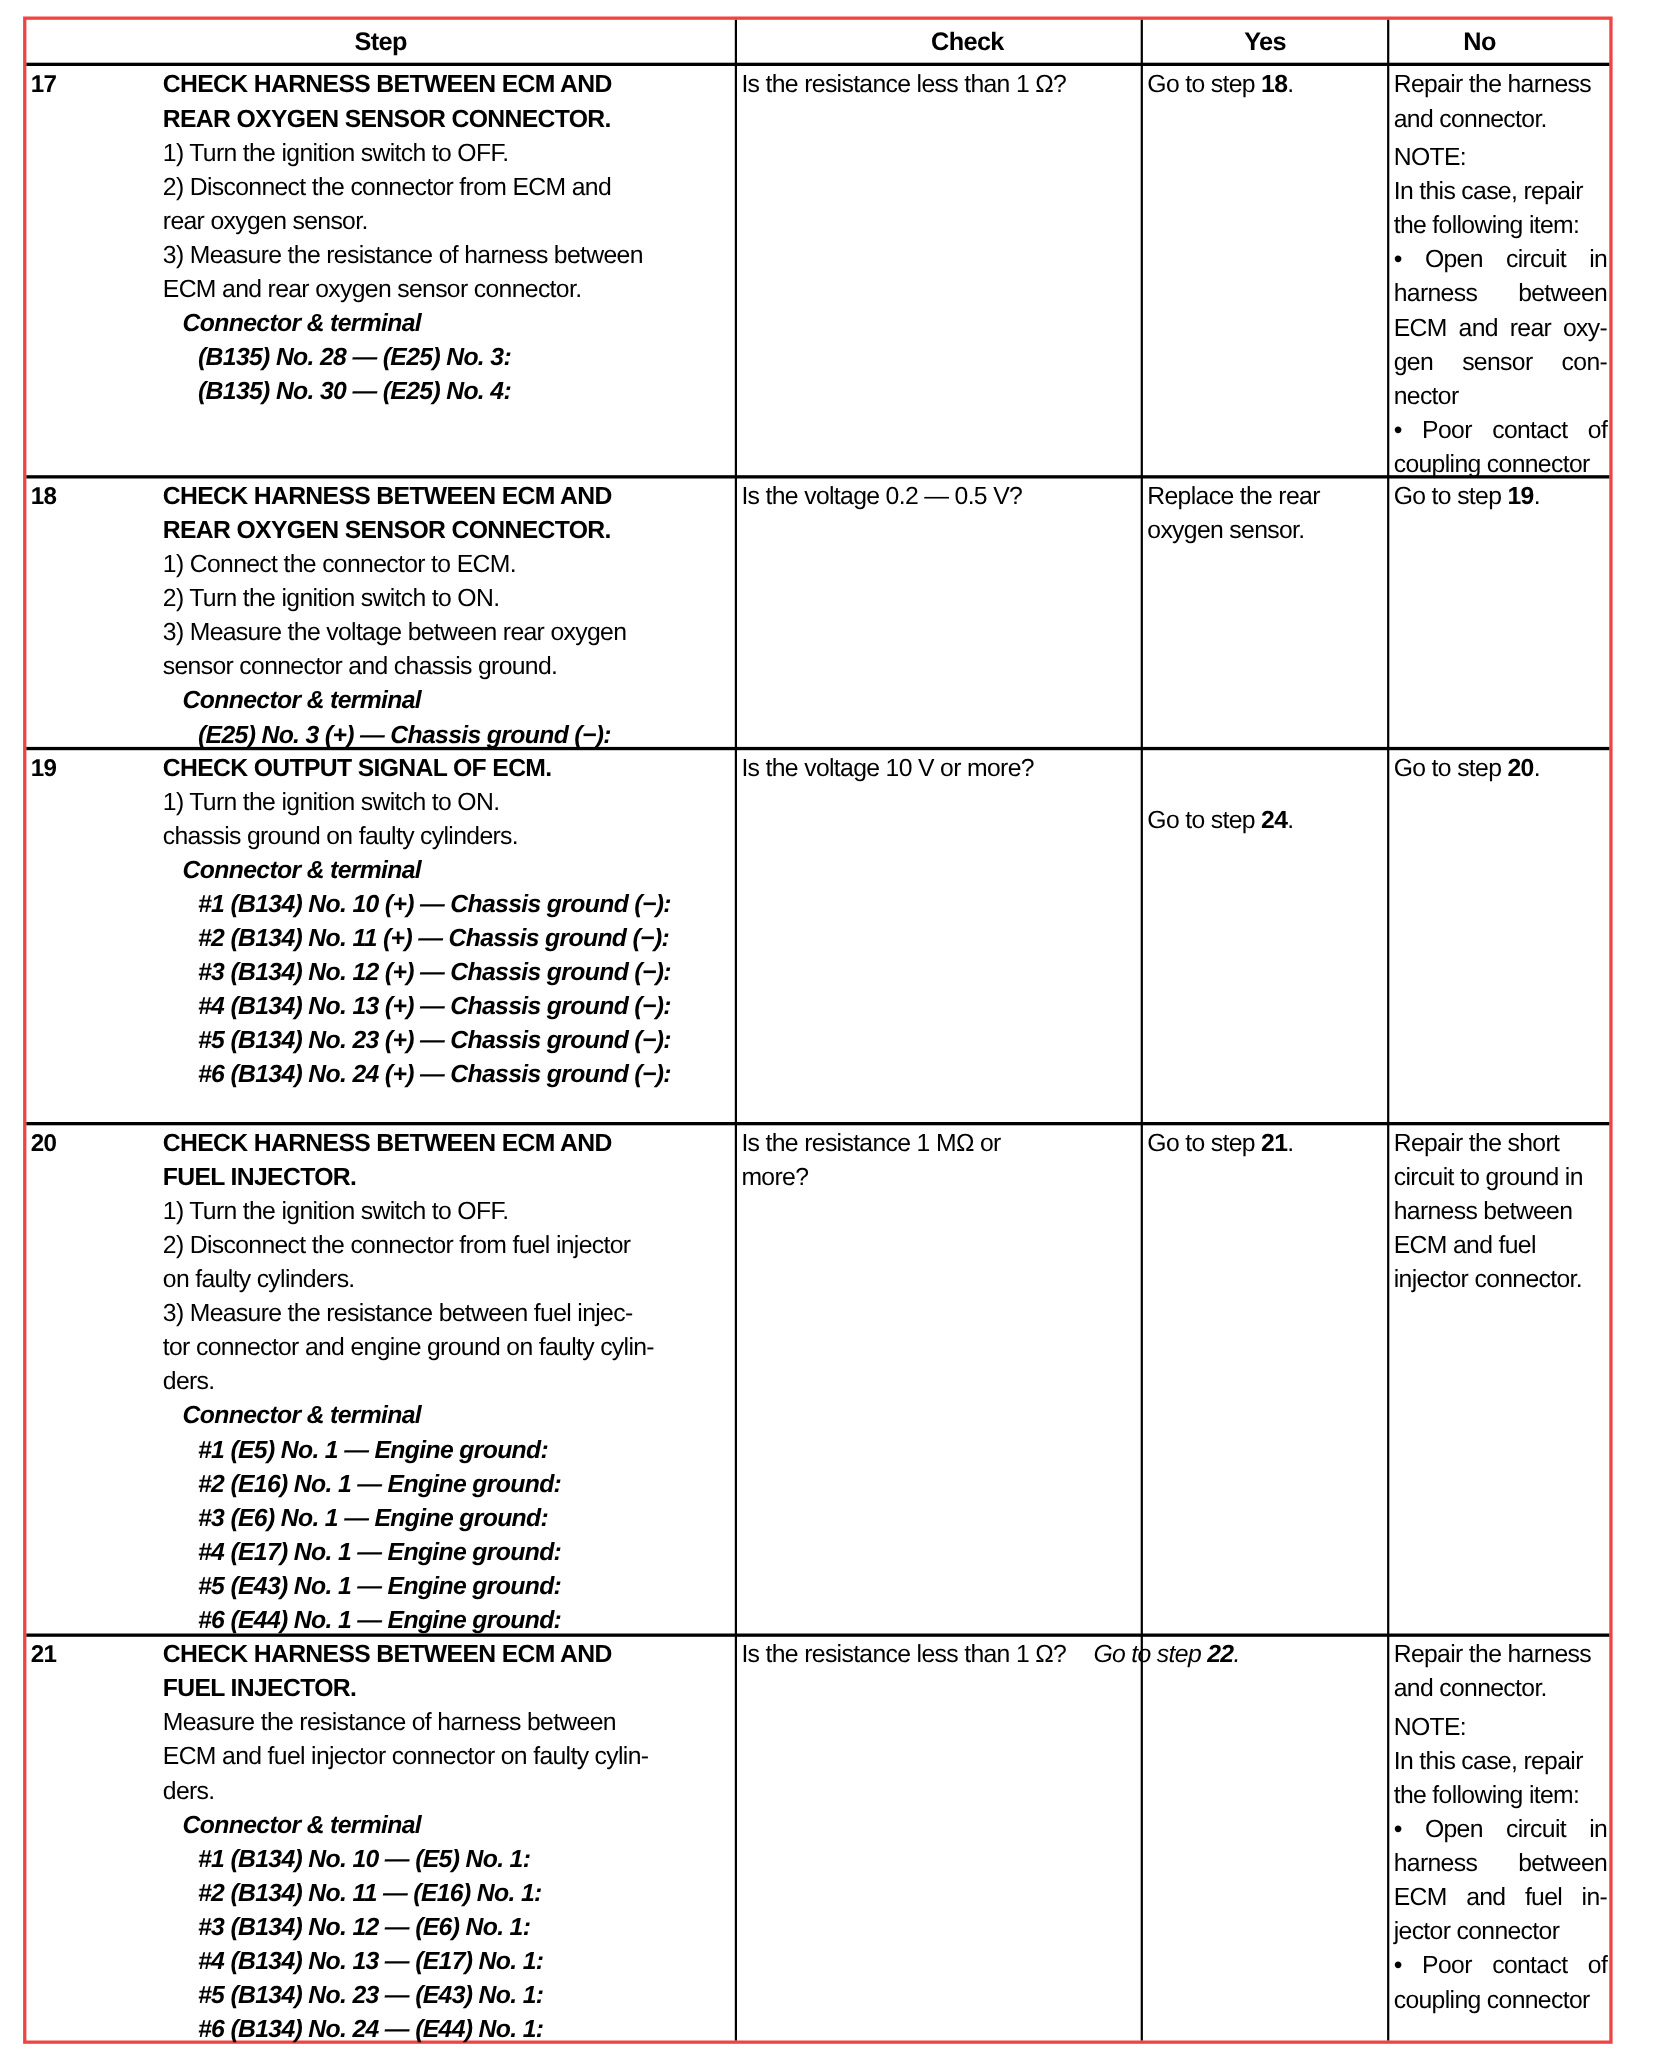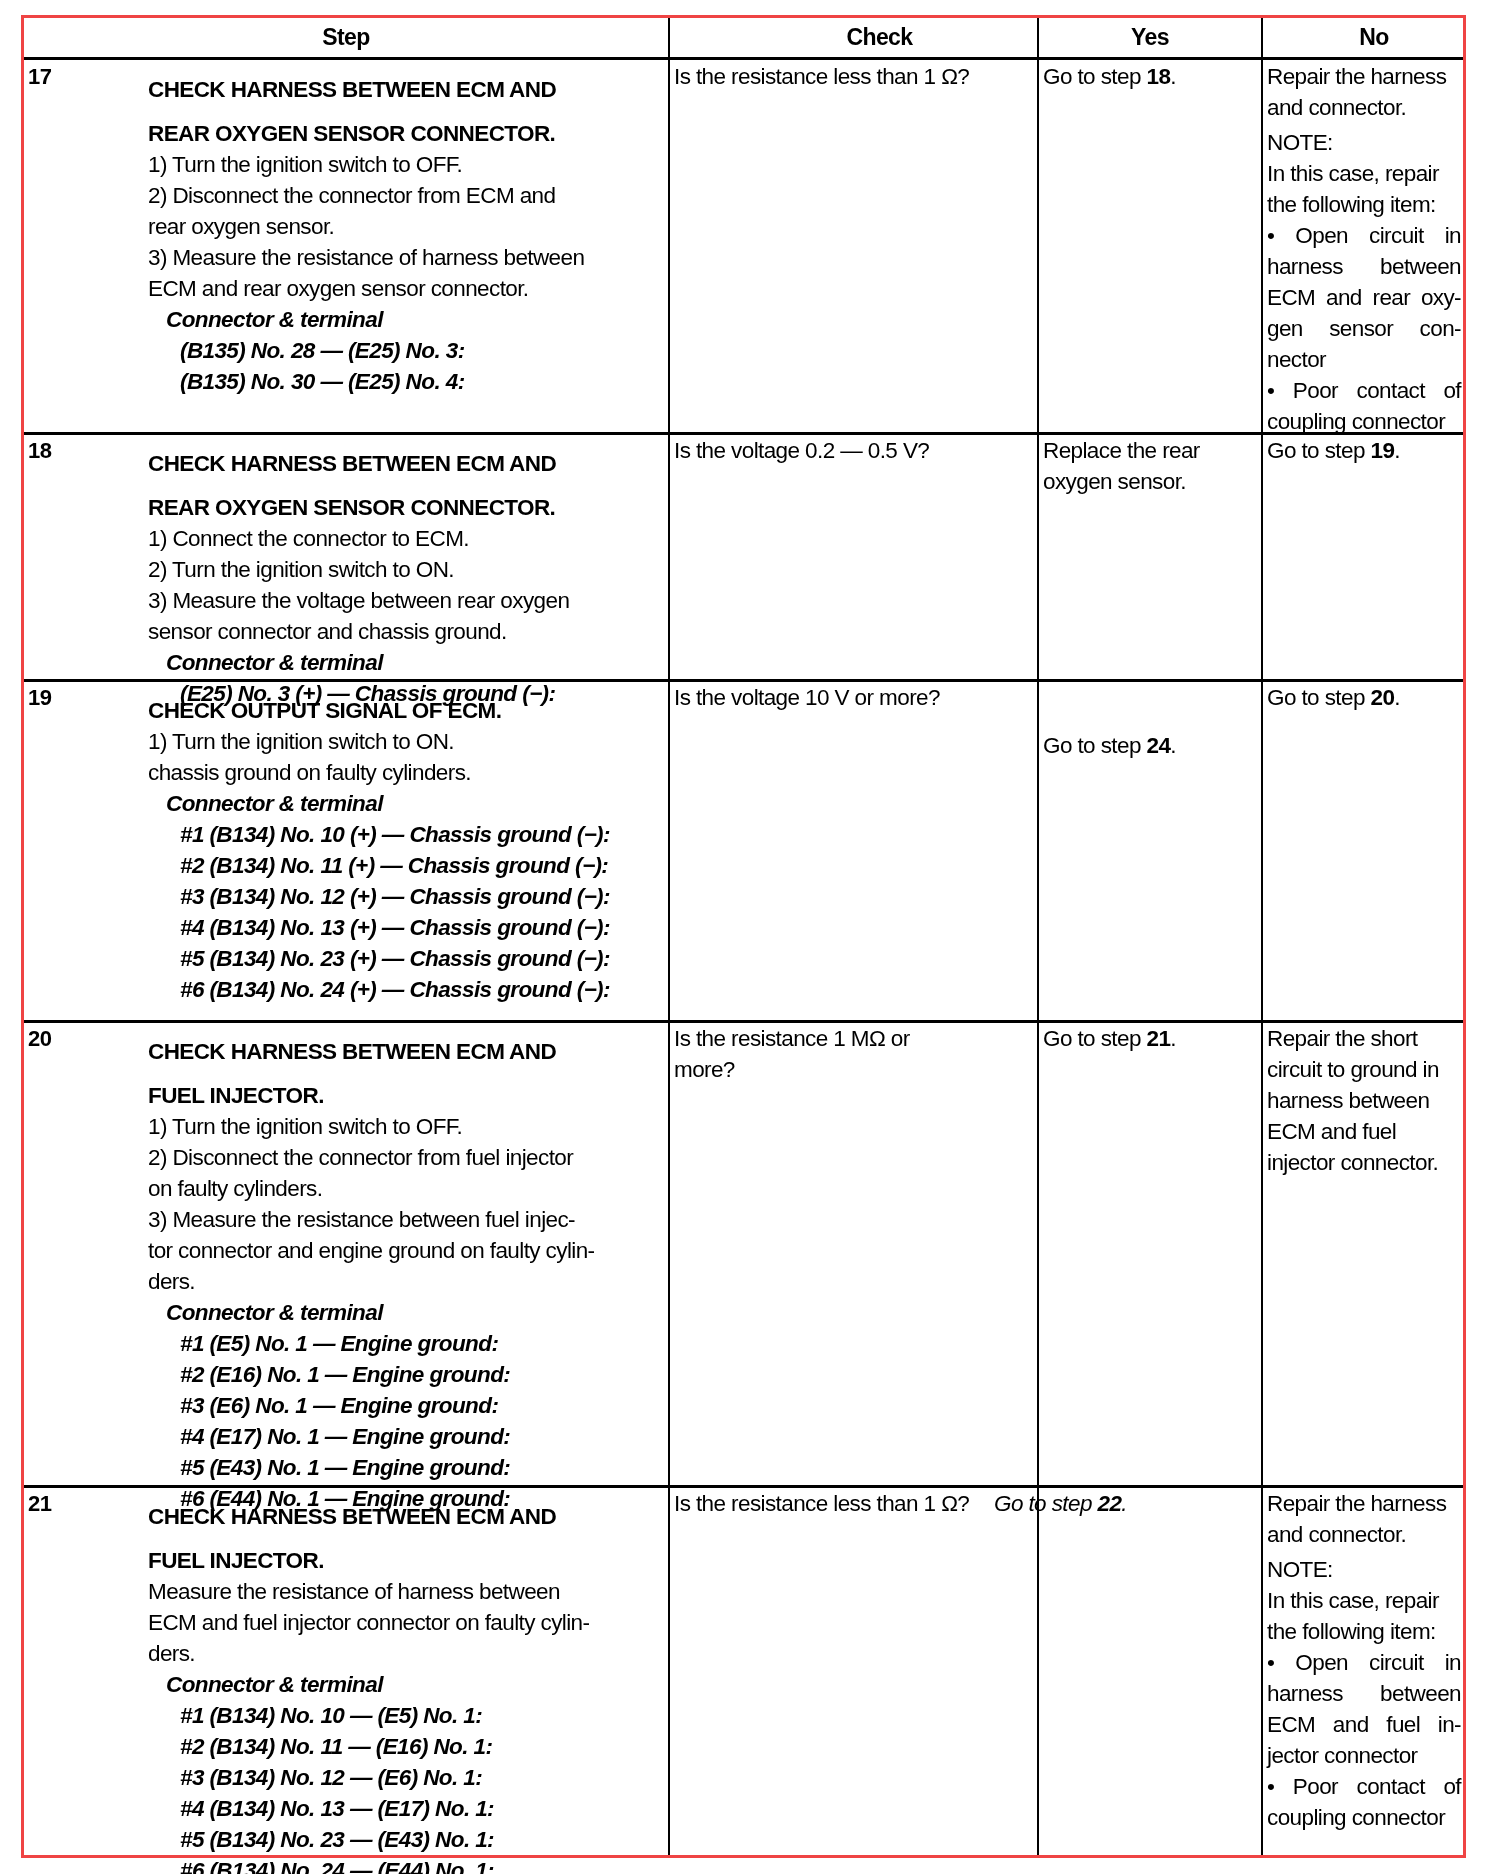--- a/index.html
+++ b/index.html
@@ -6,40 +6,40 @@
   body { width: 1504px; height: 1874px; position: relative; overflow: hidden;
          font-family: "Liberation Sans", sans-serif; color: #000; }
   .tbl { position: absolute; left: 21px; top: 15px; width: 1445px; height: 1843px;
          border: 3px solid #ef4444; box-sizing: border-box; }
   .vline { position: absolute; top: 0; bottom: 0; width: 2px; background: #000; }
   .hline { position: absolute; left: 0; right: 0; height: 3px; background: #000; }
   .cell { position: absolute; box-sizing: border-box; font-size: 22.5px; line-height: 31px;
           letter-spacing: -0.6px; white-space: nowrap; }
   .hdr { font-weight: bold; text-align: center; font-size: 23px; line-height: 38px; }
   .num { font-weight: bold; font-size: 22px; padding-left: 4px; }
-  .title { font-weight: bold; margin-top: 13px; }
+  .title { font-weight: bold; }
   .conn-h { font-weight: bold; font-style: italic; padding-left: 18px; }
   .conn { font-weight: bold; font-style: italic; padding-left: 32px; }
   .just { white-space: normal; text-align: justify; text-align-last: justify; }
   b.stepref { font-weight: bold; }
   .gap { height: 4px; }
 </style>
 </head>
 <body>
 
 <div class="tbl" id="tbl">
 
   <div class="vline" style="left:644px"></div>
   <div class="vline" style="left:1013px"></div>
   <div class="vline" style="left:1237px"></div>
 
   <div class="cell hdr" style="left:0;top:0;width:644px;height:40px">Step</div>
   <div class="cell hdr" style="left:672px;top:0;width:367px;height:40px">Check</div>
   <div class="cell hdr" style="left:1015px;top:0;width:222px;height:40px">Yes</div>
-  <div class="cell hdr" style="left:1266px;top:0;width:168px;height:40px">No</div>
+  <div class="cell hdr" style="left:1237px;top:0;width:168px;height:40px">No</div>
   <div class="hline" style="top:39px"></div>
 
   <div id="rows"></div>
 <div style="position: absolute; left: 0px; top: 42px; width: 100%; height: 374px;">
       <div class="cell num" style="left: 0px; top: 1px;">17</div>
       <div class="cell" style="left: 124px; top: 1px; width: 516px;">
         <div class="title">CHECK HARNESS BETWEEN ECM AND</div>
         <div class="title">REAR OXYGEN SENSOR CONNECTOR.</div>
         <div>1)  Turn the ignition switch to OFF.</div>
         <div>2)  Disconnect the connector from ECM and</div>

